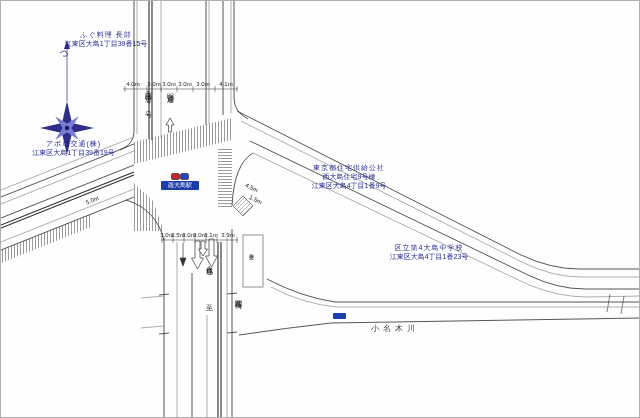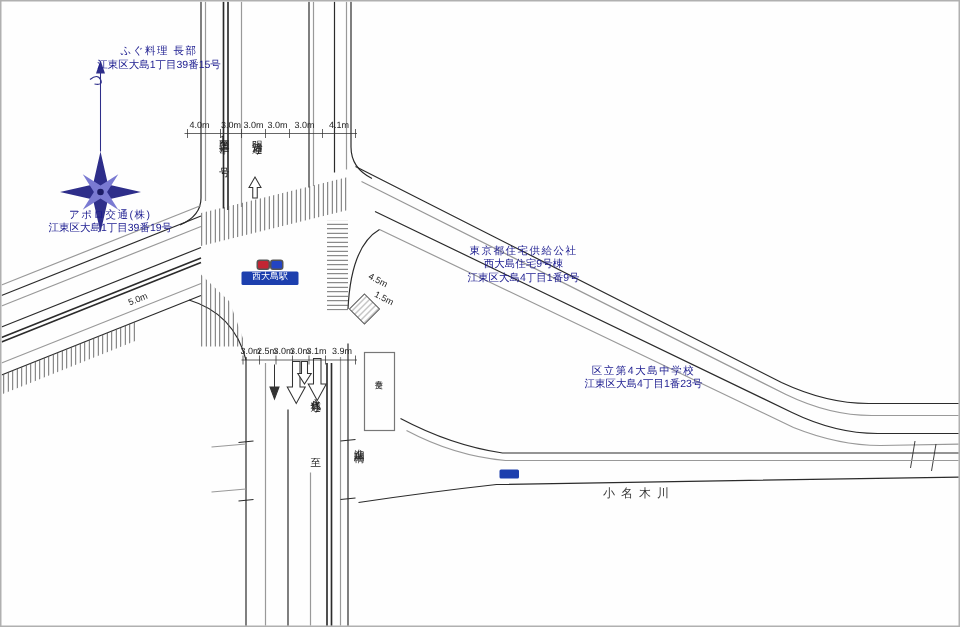--- a/index.html
+++ b/index.html
@@ -195,21 +195,21 @@
 
   <div class="vtext" style="left:165px;top:87px;">明治通り</div>
 
   <div class="vtext" style="left:204px;top:259px;">永代通り</div>
   <div class="vtext" style="left:204px;top:298px;">至</div>
 
   <div class="vtext" style="left:233px;top:293px;">進開橋</div>
 
   <div class="koban-txt" style="left:248px;top:248px;">交番</div>
 
-  <div class="river-name" style="left:370px;top:322px;margin-left:31px;">小名木川</div>
+  <div class="river-name" style="left:370px;top:322px;">小名木川</div>
 
   <span class="dim" style="left:132px;top:80px;">4.0m</span>
   <span class="dim" style="left:153px;top:80px;">3.0m</span>
   <span class="dim" style="left:168px;top:80px;">3.0m</span>
   <span class="dim" style="left:184px;top:80px;">3.0m</span>
   <span class="dim" style="left:202px;top:80px;">3.0m</span>
   <span class="dim" style="left:225px;top:80px;">4.1m</span>
 
   <span class="dim" style="left:166px;top:231px;">3.0m</span>
   <span class="dim" style="left:177px;top:231px;">2.5m</span>

